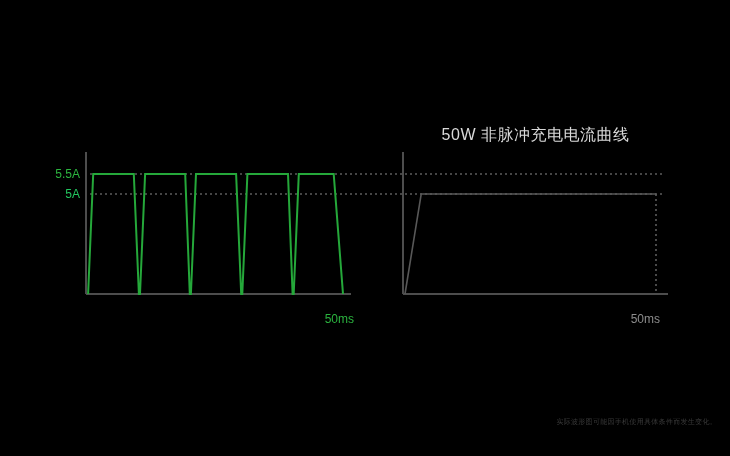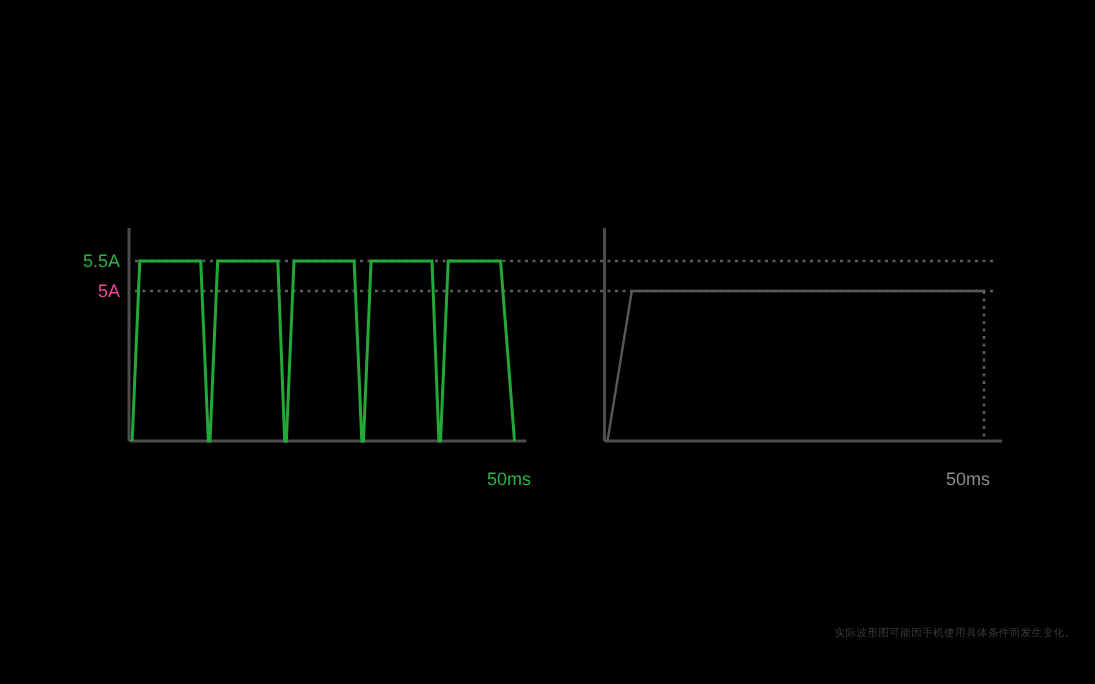--- a/index.html
+++ b/index.html
@@ -64,24 +64,25 @@
       <line x1="86" y1="152" x2="86" y2="294" stroke="#4d4d4d" stroke-width="2"></line>
       <line x1="86" y1="294" x2="351" y2="294" stroke="#4d4d4d" stroke-width="2"></line>
       <polyline points="88.1,294.0 93.2,174.0 133.8,174.0 138.9,294.0 140.0,294.0 145.1,174.0 185.2,174.0 189.8,294.0 190.9,294.0 196.0,174.0 236.1,174.0 241.2,294.0 242.3,294.0 247.4,174.0 288.0,174.0 292.6,294.0 293.7,294.0 298.8,174.0 333.7,174.0 343.0,294.0" fill="none" stroke="#25a83a" stroke-width="2"></polyline>
       <line x1="403" y1="152" x2="403" y2="294" stroke="#4d4d4d" stroke-width="2"></line>
       <line x1="403" y1="294" x2="668" y2="294" stroke="#4d4d4d" stroke-width="2"></line>
       <polyline points="405.0,294.0 421.2,194.0 656.0,194.0" fill="none" stroke="#585858" stroke-width="1.6"></polyline>
       <line x1="656" y1="194" x2="656" y2="294" stroke="#5c5c5c" stroke-width="1.6" stroke-dasharray="2 3"></line>
     </svg>
 
 
+  <div class="txt chart-title" id="right-title" style="color: rgb(217, 217, 217);">50W 非脉冲充电电流曲线</div>
 
   <div class="txt ylab" id="ylab-55" style="color: rgb(43, 179, 63);">5.5A</div>
 
-  <div class="txt ylab" id="ylab-5" style="color: #ec4899;">5A</div>
+  <div class="txt ylab" id="ylab-5" style="color: #22c55e;">5A</div>
 
   <div class="txt xlab" id="left-xlab" style="color: rgb(43, 179, 63);">50ms</div>
 
   <div class="txt xlab" id="right-xlab" style="color: rgb(140, 140, 140);">50ms</div>
 
   <div class="txt" id="footnote" style="color: rgb(58, 58, 58);">实际波形图可能因手机使用具体条件而发生变化。</div>
 
 </div>
 
 </body></html>

